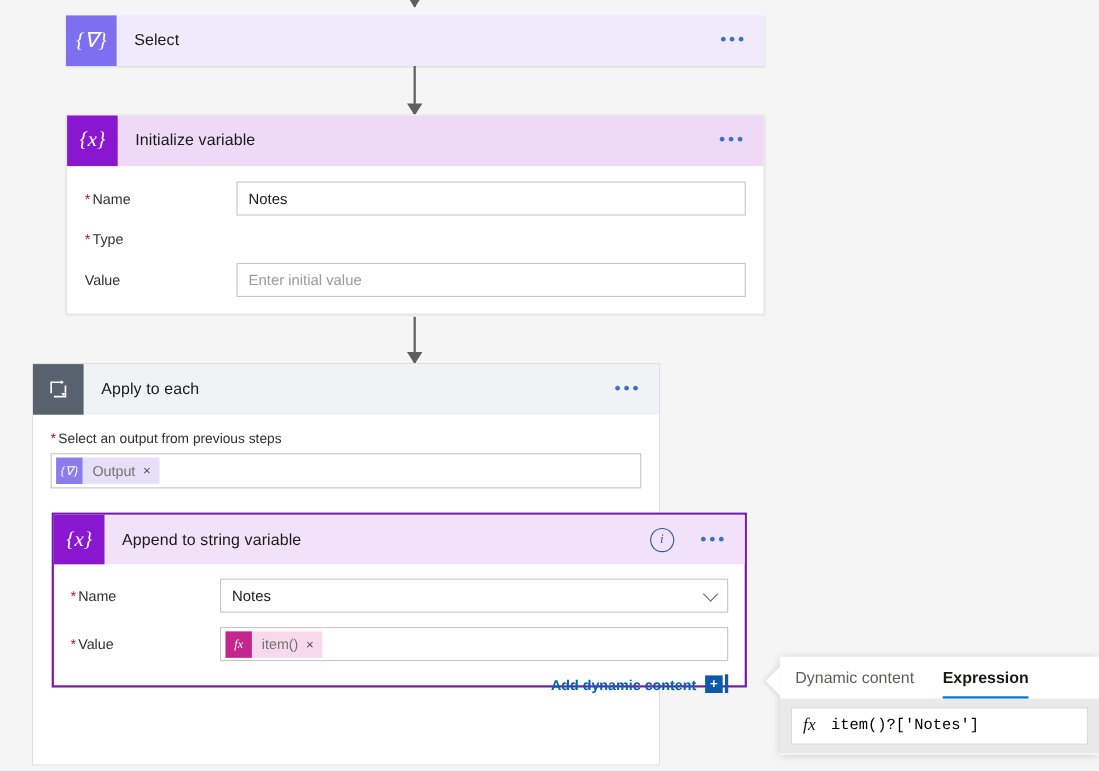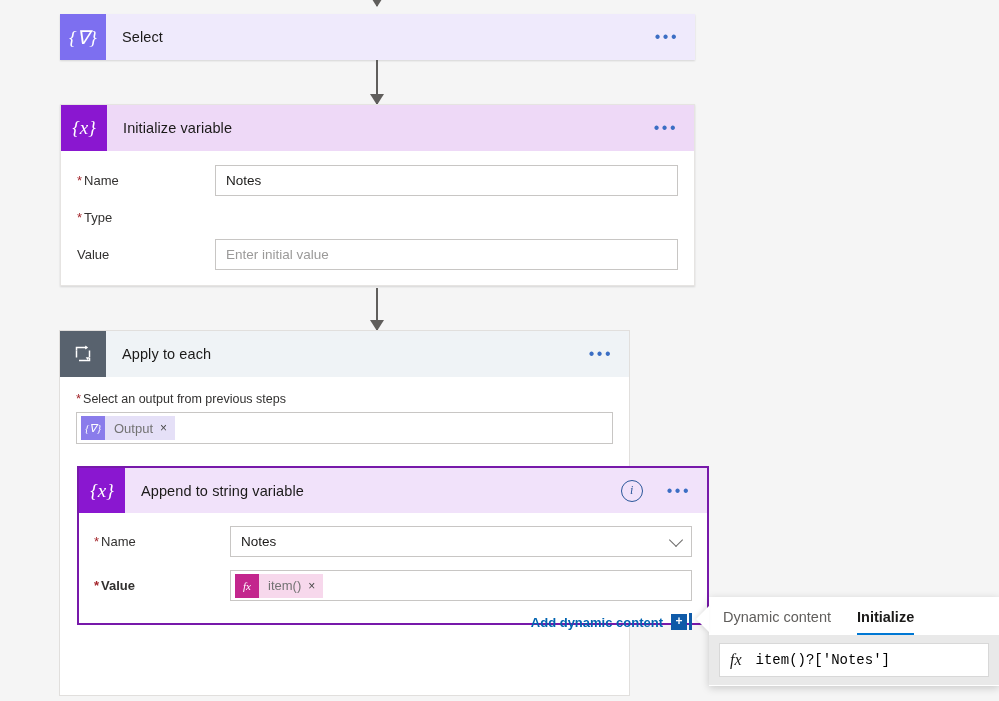--- a/index.html
+++ b/index.html
@@ -346,21 +346,21 @@
         <div class="field-ctrl placeholder">
           <span>Enter initial value</span>
         </div>
       </div>
 
     </div>
   </div>
 
   <div class="arrow" style="left:376px; top:288px; height:42px;"></div>
 
-  <div class="loop" style="left:59px; top:330px; width:571px; height:366px;">
+  <div class="loop" style="left:29px; top:330px; width:571px; height:366px;">
 
     <div class="loop-header">
       <div class="loop-icon">
         <svg width="20" height="20" viewBox="0 0 20 20">
           <path d="M3.5 6.5 V3.5 H14 M16.5 13.5 V16.5 H6" fill="none" stroke="#ffffff" stroke-width="1.5"></path>
           <path d="M16.5 6.5 V13.0" fill="none" stroke="#ffffff" stroke-width="1.5"></path>
           <path d="M3.5 6.5 V13.5" fill="none" stroke="#ffffff" stroke-width="1.5"></path>
           <path d="M12.2 1.6 L15.2 3.5 L12.2 5.4 Z" fill="#ffffff"></path>
           <path d="M14.6 15.4 L16.5 18.2 L18.4 15.4 Z" fill="#ffffff" transform="translate(-1.9,-2.2)"></path>
         </svg>
@@ -399,21 +399,21 @@
           <div class="field-label" style="width:136px; flex:0 0 136px;">
             <span class="req">*</span><span>Name</span>
           </div>
           <div class="field-ctrl">
             <span>Notes</span>
             <span class="chev"></span>
           </div>
         </div>
 
         <div class="row">
-          <div class="field-label" style="width:136px; flex:0 0 136px;font-weight:bold;">
+          <div class="field-label" style="width:136px; flex:0 0 136px;">
             <span class="req">*</span><span>Value</span>
           </div>
           <div class="field-ctrl" style="padding:0 4px;">
             <span class="chip expr">
               <span class="chip-ico">
                 <span>fx</span>
               </span>
               <span class="chip-text">item()</span>
               <span class="chip-x">×</span>
             </span>
@@ -429,21 +429,21 @@
       </div>
     </div>
 
   </div>
 
   <div class="flyout" style="left:709px; top:597px; width:290px; height:89px;">
     <div class="flyout-pointer" style="left:-13px; top:9px;"></div>
 
     <div class="fly-tabs">
       <div class="fly-tab">Dynamic content</div>
-      <div class="fly-tab active">Initialize</div>
+      <div class="fly-tab active">Expression</div>
     </div>
 
     <div class="fly-editor-band">
       <div class="fly-editor">
         <span class="fx-glyph">fx</span>
         <span class="fly-expr-text">item()?['Notes']</span>
       </div>
     </div>
   </div>
 

